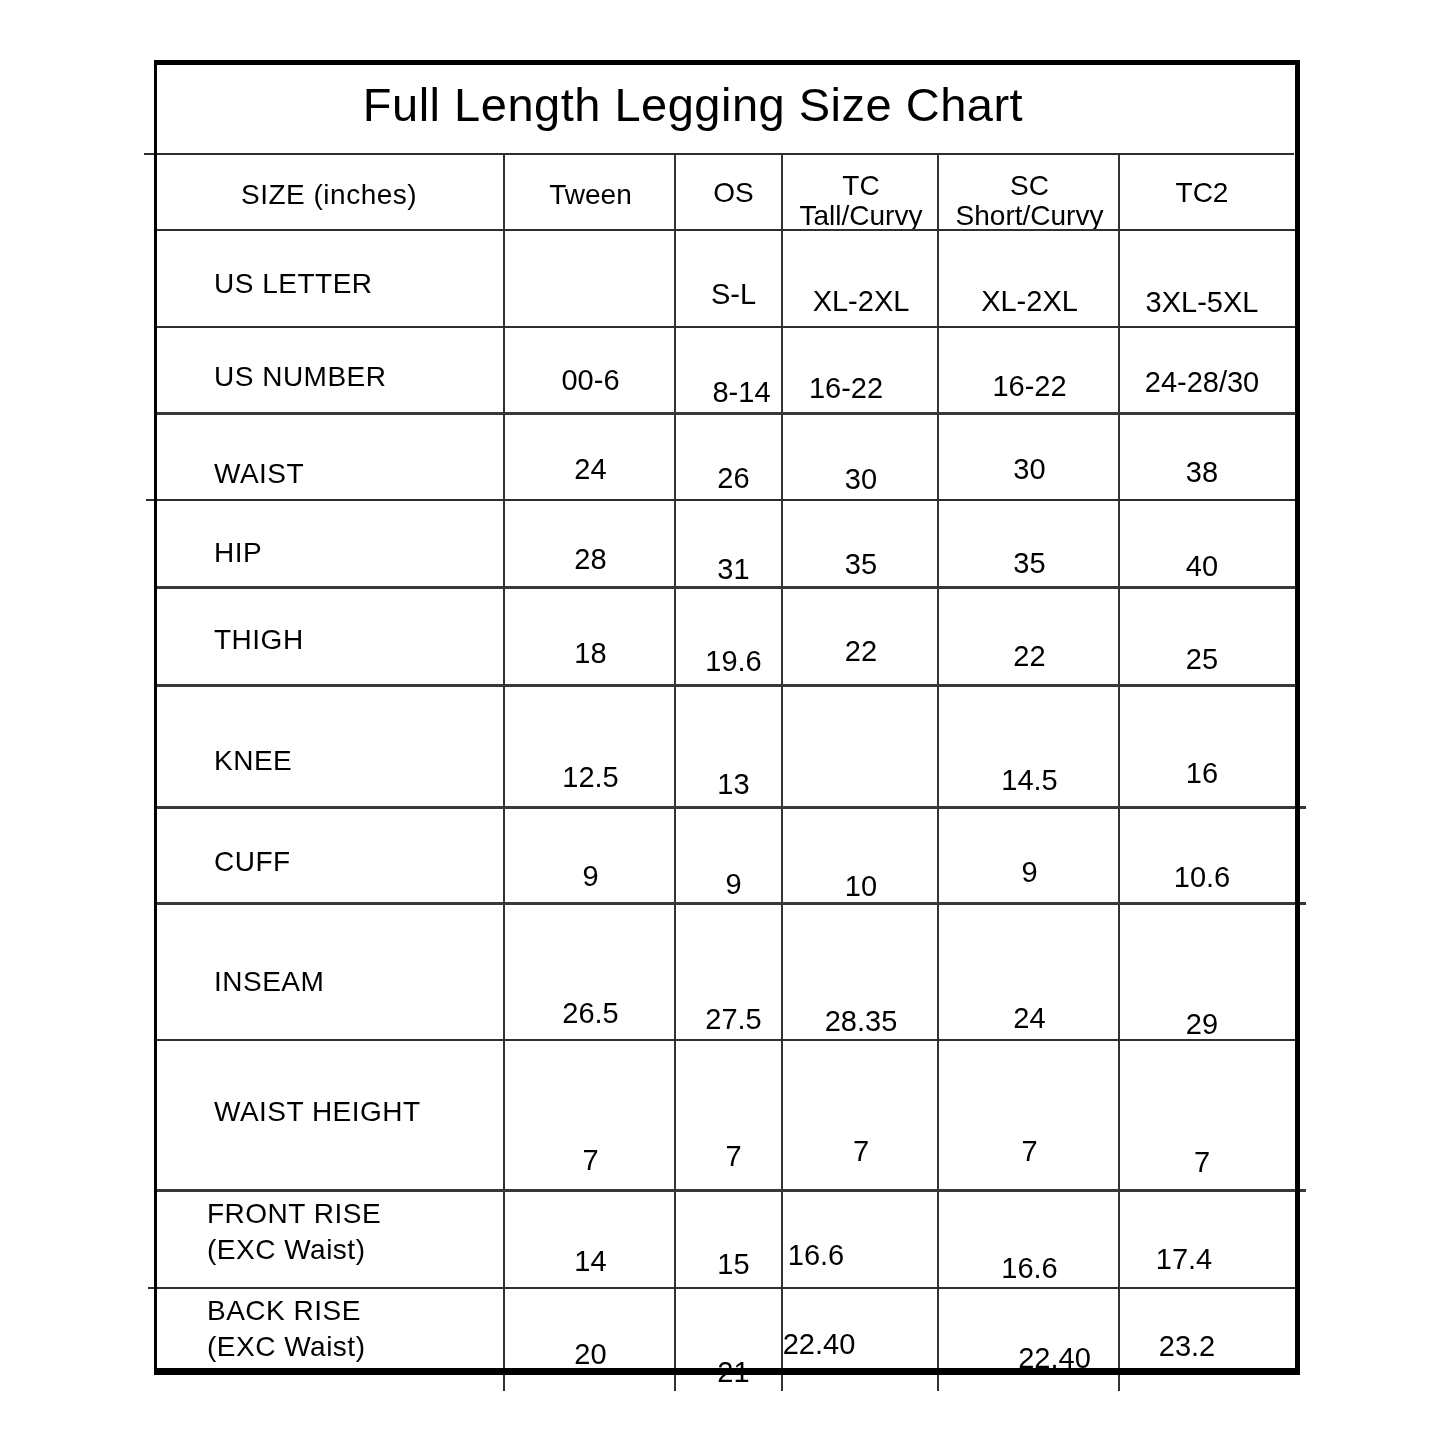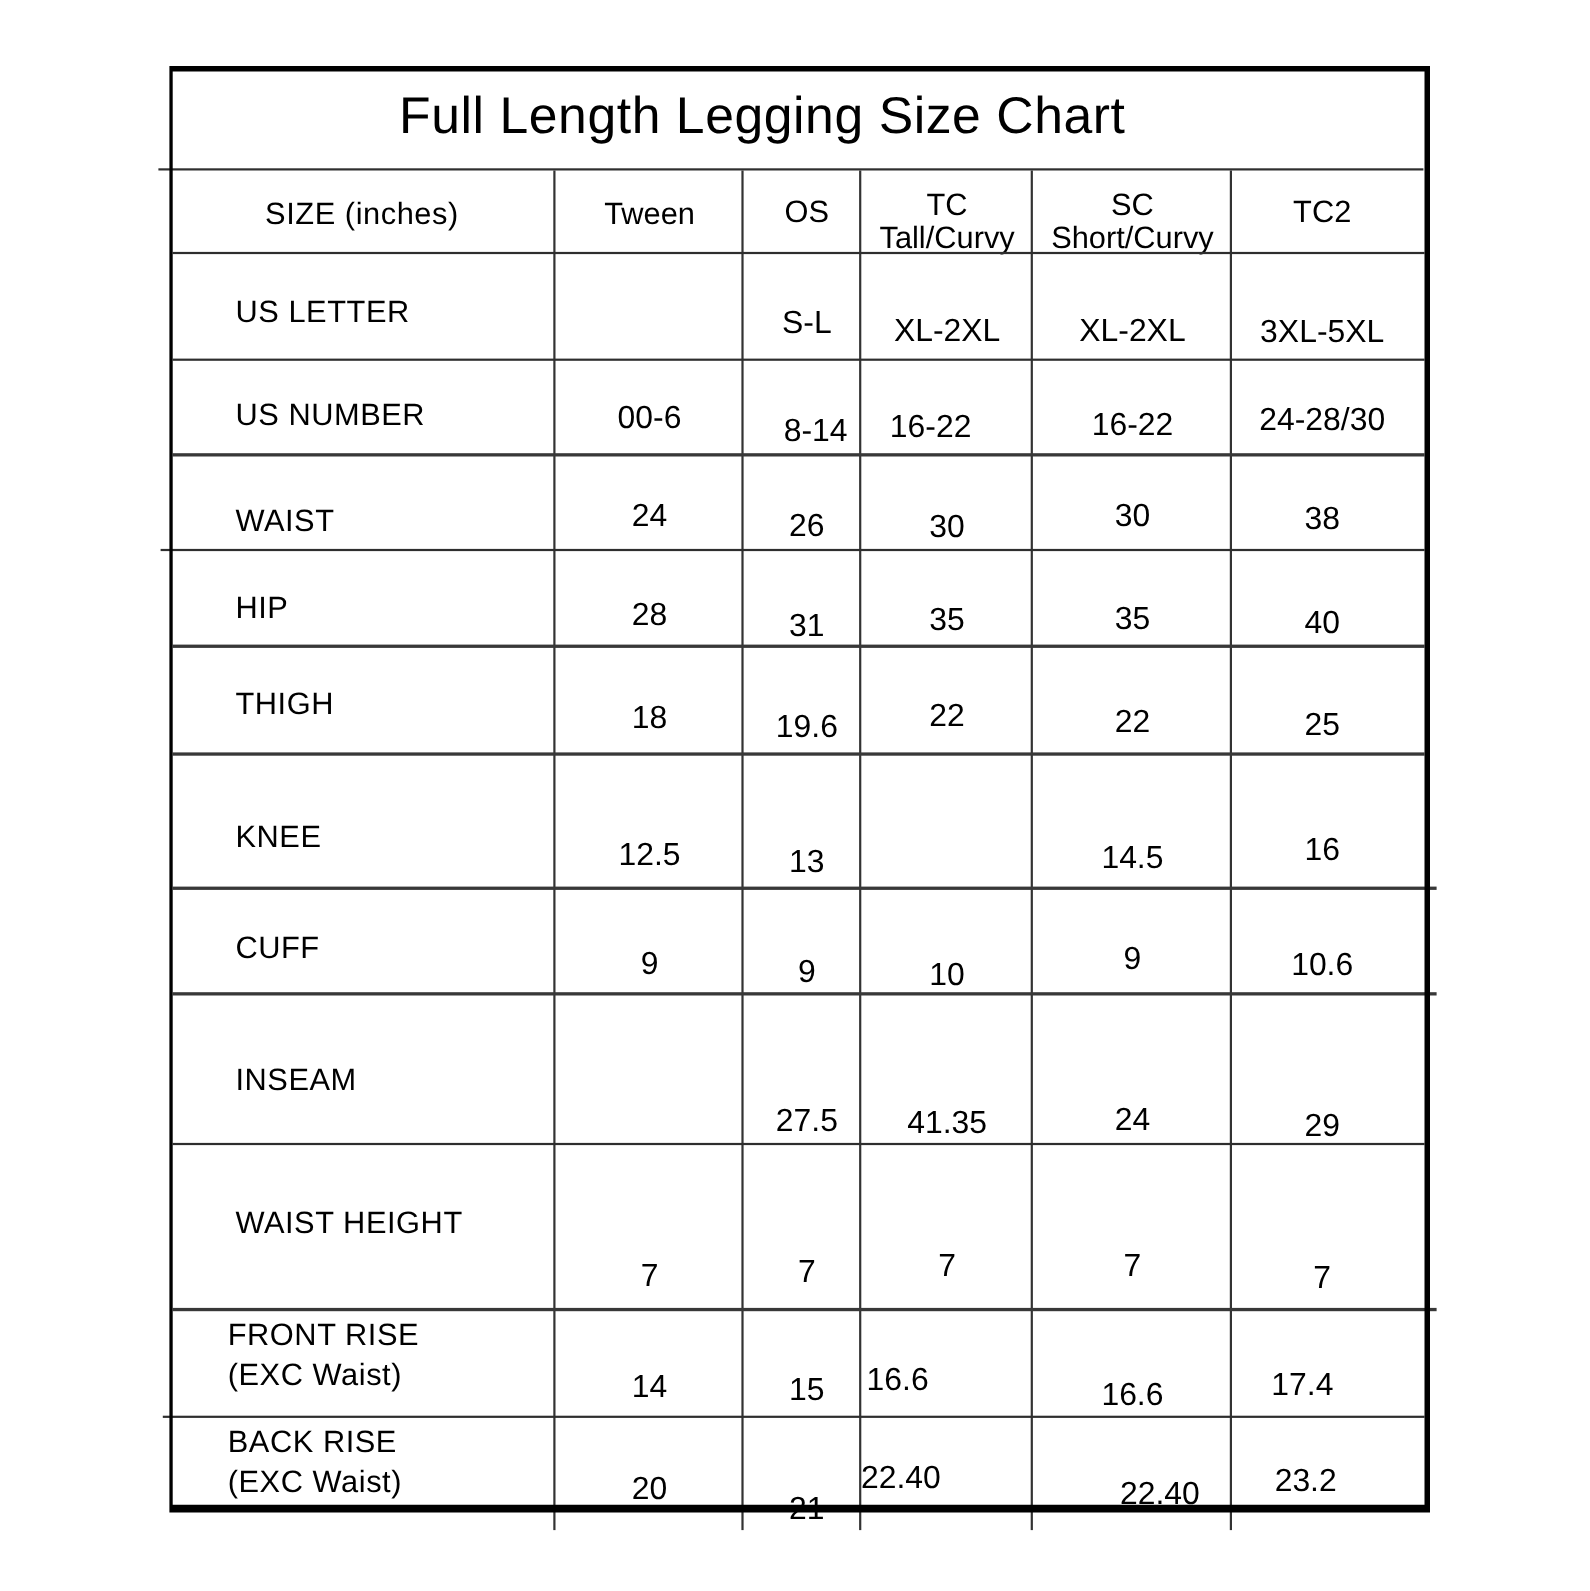--- a/index.html
+++ b/index.html
@@ -82,22 +82,23 @@
   <div class="cell c5" style="top:687px;padding-top:70px">16</div>
 
   <div class="cell lbl c0" style="top:809px;padding-top:37px">CUFF</div>
   <div class="cell c1" style="top:809px;padding-top:51px">9</div>
   <div class="cell c2" style="top:809px;padding-top:59px">9</div>
   <div class="cell c3" style="top:809px;padding-top:61px">10</div>
   <div class="cell c4" style="top:809px;padding-top:47px">9</div>
   <div class="cell c5" style="top:809px;padding-top:52px">10.6</div>
 
   <div class="cell lbl c0" style="top:905px;padding-top:61px">INSEAM</div>
+  <div class="cell c1" style="top:905px;padding-top:92px">26.5</div>
   <div class="cell c2" style="top:905px;padding-top:98px">27.5</div>
-  <div class="cell c3" style="top:905px;padding-top:100px">41.35</div>
+  <div class="cell c3" style="top:905px;padding-top:100px">28.35</div>
   <div class="cell c4" style="top:905px;padding-top:97px">24</div>
   <div class="cell c5" style="top:905px;padding-top:103px">29</div>
 
   <div class="cell lbl c0" style="top:1041px;padding-top:55px">WAIST HEIGHT</div>
   <div class="cell c1" style="top:1041px;padding-top:103px">7</div>
   <div class="cell c2" style="top:1041px;padding-top:99px">7</div>
   <div class="cell c3" style="top:1041px;padding-top:94px">7</div>
   <div class="cell c4" style="top:1041px;padding-top:94px">7</div>
   <div class="cell c5" style="top:1041px;padding-top:105px">7</div>
 

